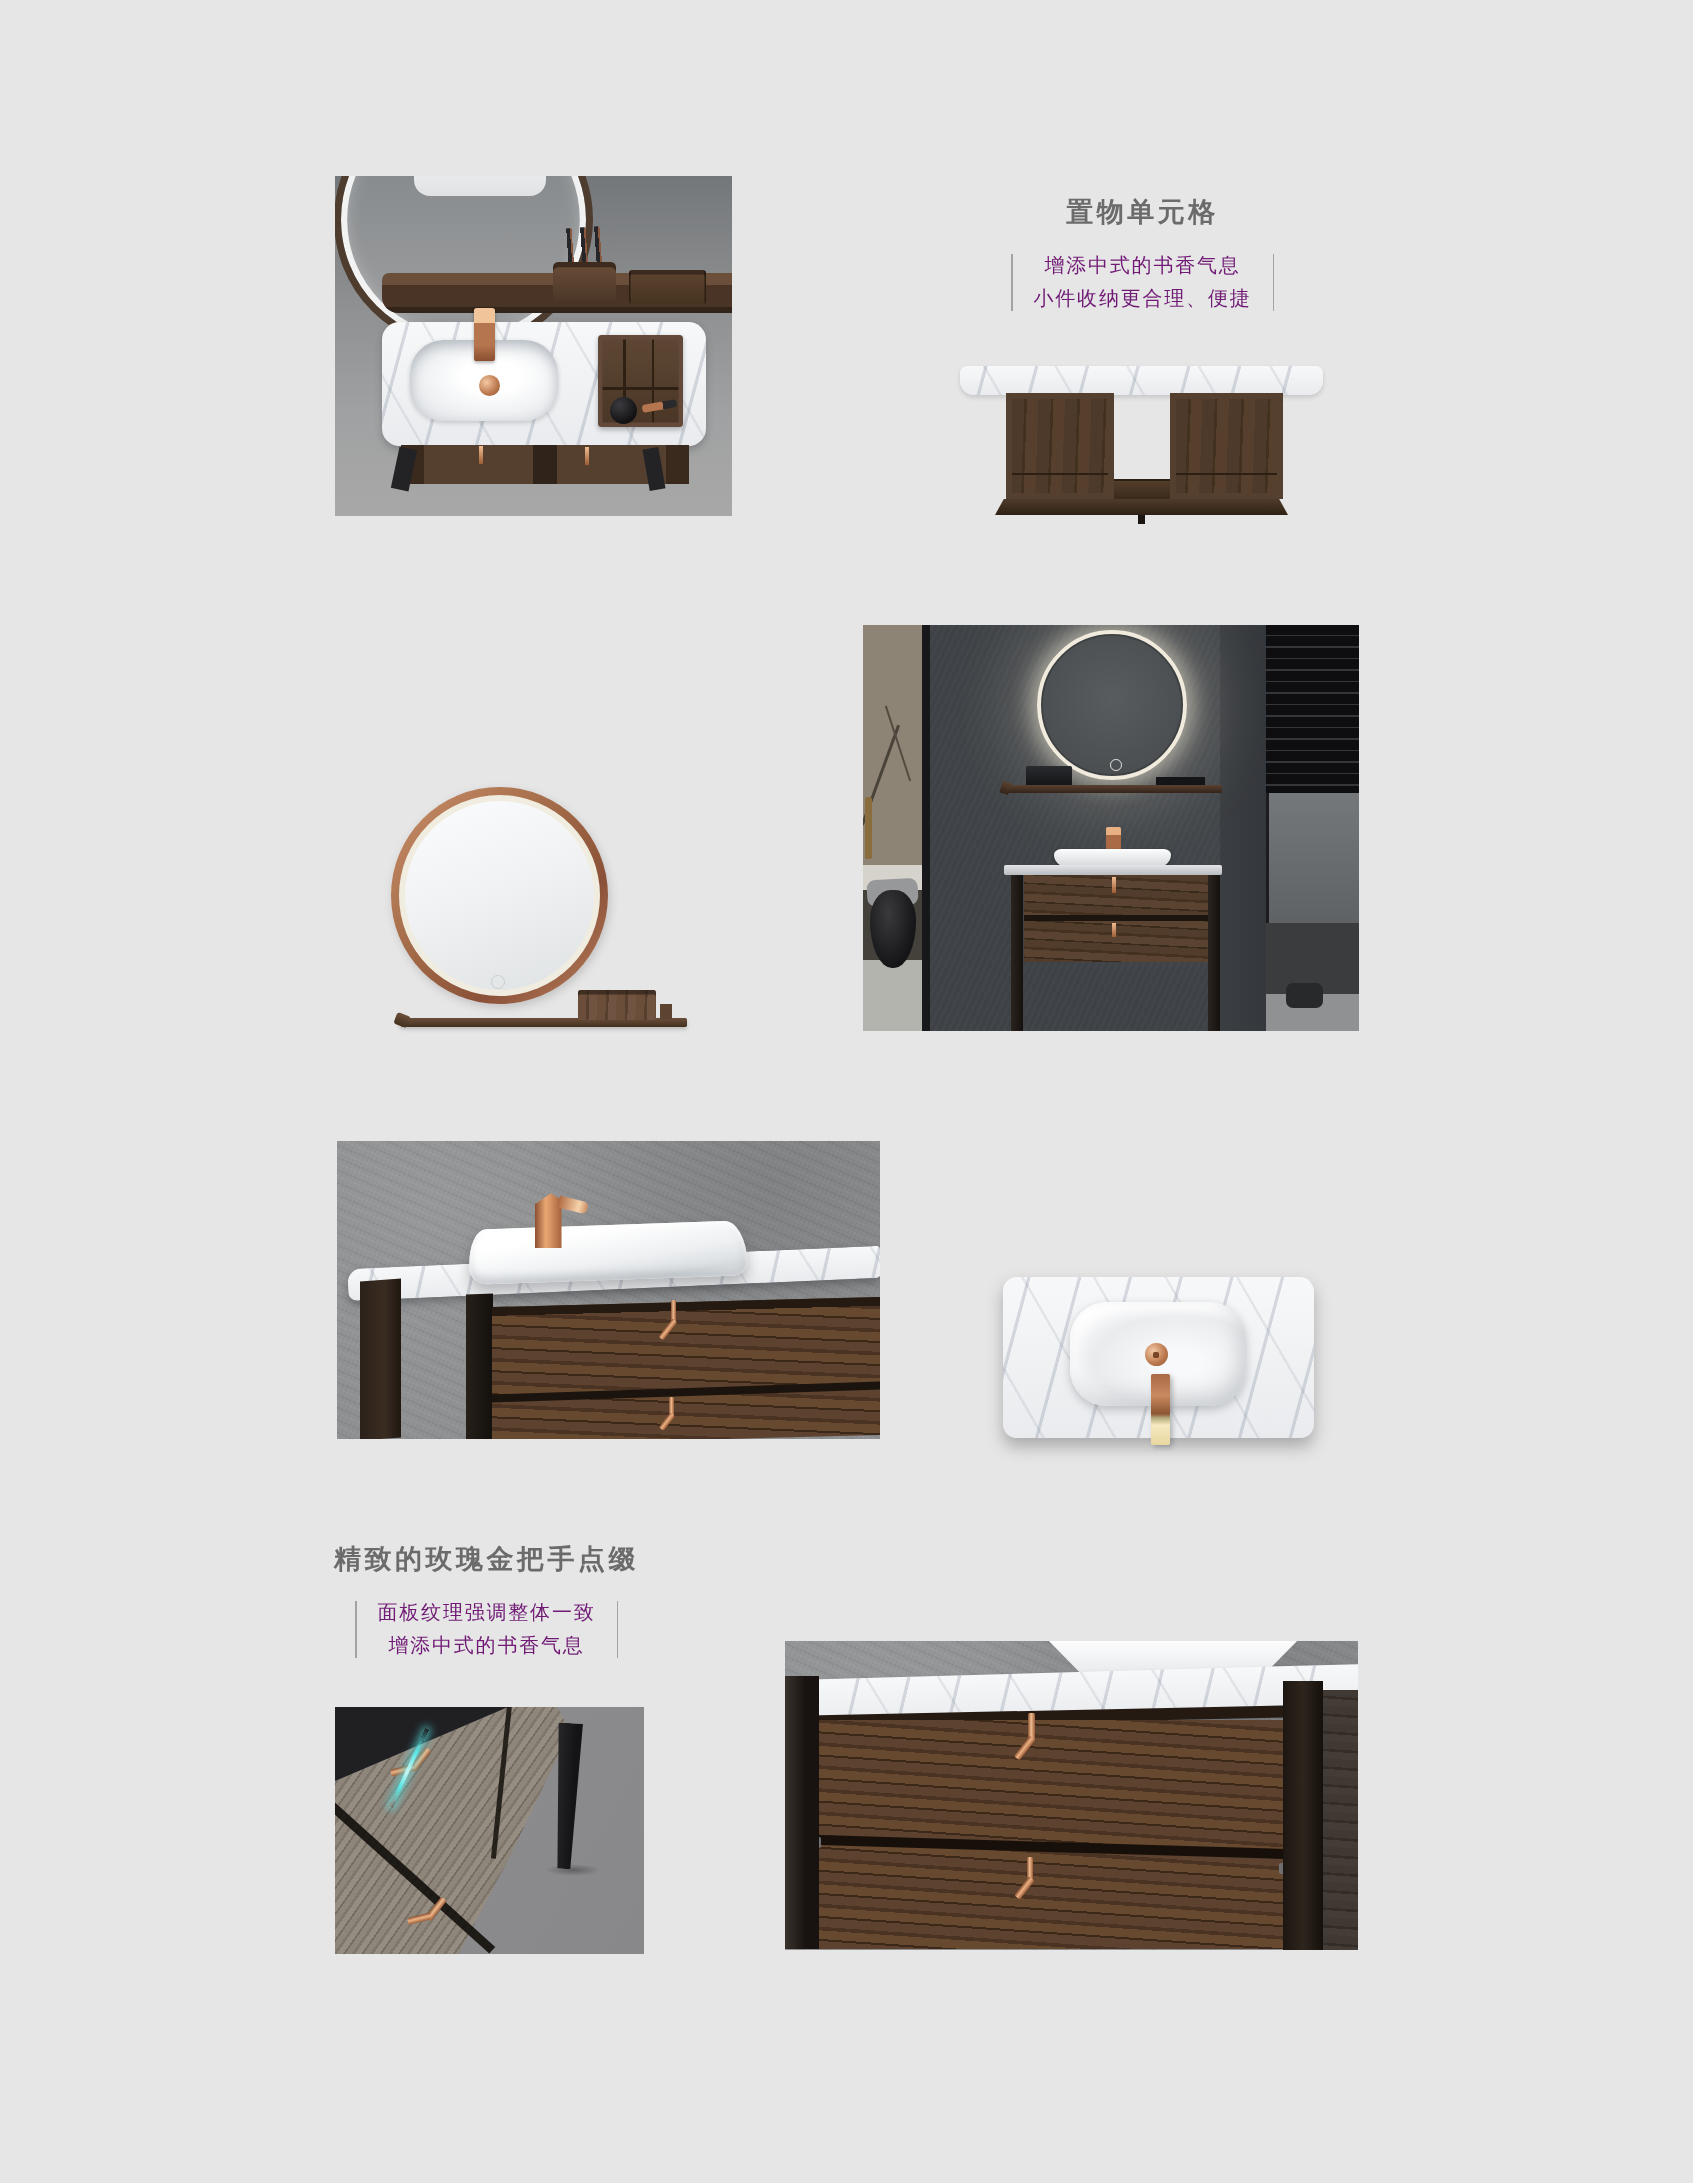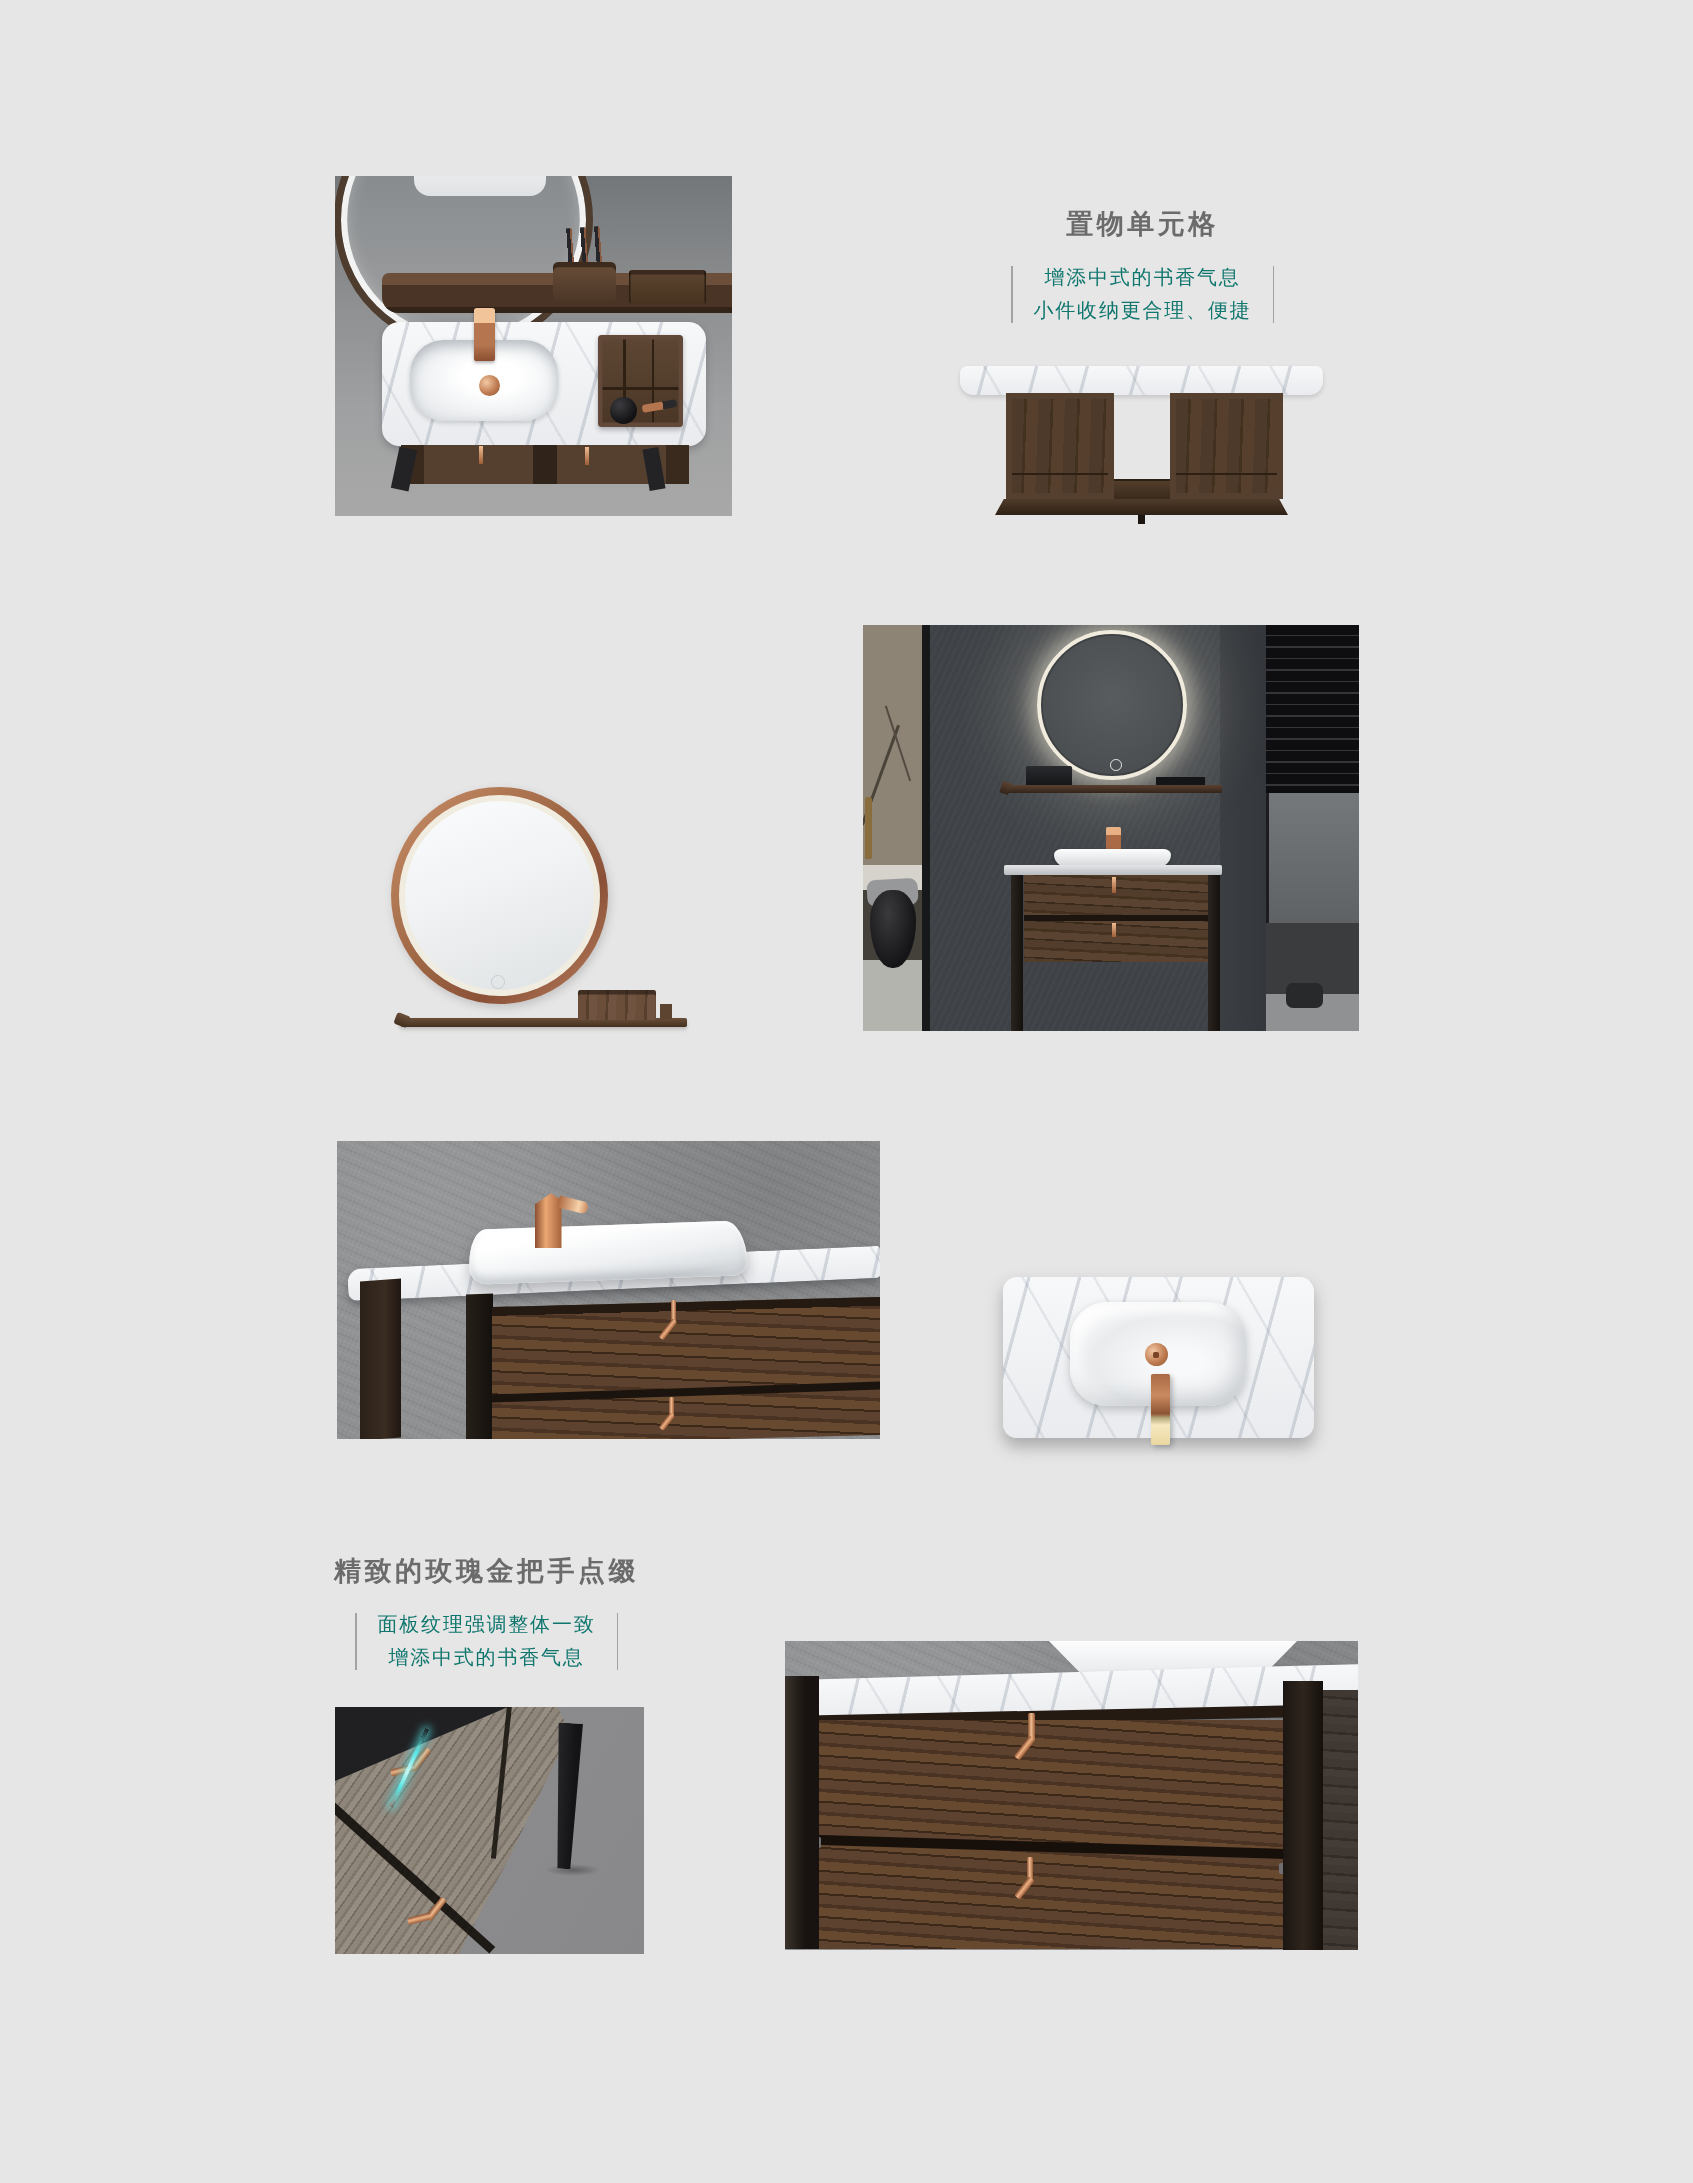--- a/index.html
+++ b/index.html
@@ -3,24 +3,24 @@
 <meta charset="utf-8">
 <style>
   html,body{margin:0;padding:0;background:#e6e6e6;}
   .page{position:relative;width:1694px;height:2183px;background:#e6e6e6;overflow:hidden;
         font-family:"Liberation Sans","DejaVu Sans",sans-serif;}
   .abs{position:absolute;}
   .photo{position:absolute;overflow:hidden;}
 
   
   .tblock{position:absolute;text-align:center;}
-  .tblock h2{margin:16px;font-size:27px;font-weight:bold;color:#6b6b6b;letter-spacing:3.5px;}
+  .tblock h2{margin:4px;font-size:27px;font-weight:bold;color:#6b6b6b;letter-spacing:3.5px;}
   .tdesc{margin-top:19.4px;display:flex;justify-content:center;align-items:stretch;}
   .tdesc .vbar{width:1.8px;background:#a3a3a3;margin:4.4px 0;}
-  .tdesc .lines{padding:0 21px;font-size:20px;color:#0f766e;line-height:33px;letter-spacing:1.8px;white-space:nowrap;}
+  .tdesc .lines{padding:0 21px;font-size:20px;color:#701a75;line-height:33px;letter-spacing:1.8px;white-space:nowrap;}
 
   
   .marble{background:
     repeating-linear-gradient(105deg, rgba(125,135,155,0) 0 23px, rgba(125,135,155,.28) 24px 26.5px, rgba(125,135,155,0) 27px 49px),
     repeating-linear-gradient(60deg, rgba(140,150,165,0) 0 34px, rgba(140,150,165,.18) 34px 36px, rgba(140,150,165,0) 37px 62px),
     linear-gradient(180deg,#f7f8f9,#e9ebee);}
   .walnut{background:repeating-linear-gradient(184deg, #5c422f 0 8.8px, #4a3322 8.8px 12.4px, #66492f 12.4px 21px, #3b2818 21px 23px);} 
   .hook{position:absolute;}
   .hook::before{content:"";position:absolute;left:34%;top:0;width:30%;height:58%;
     background:linear-gradient(90deg,#8a5030,#f0bd92 45%,#9c5c36);border-radius:1.8px;}

